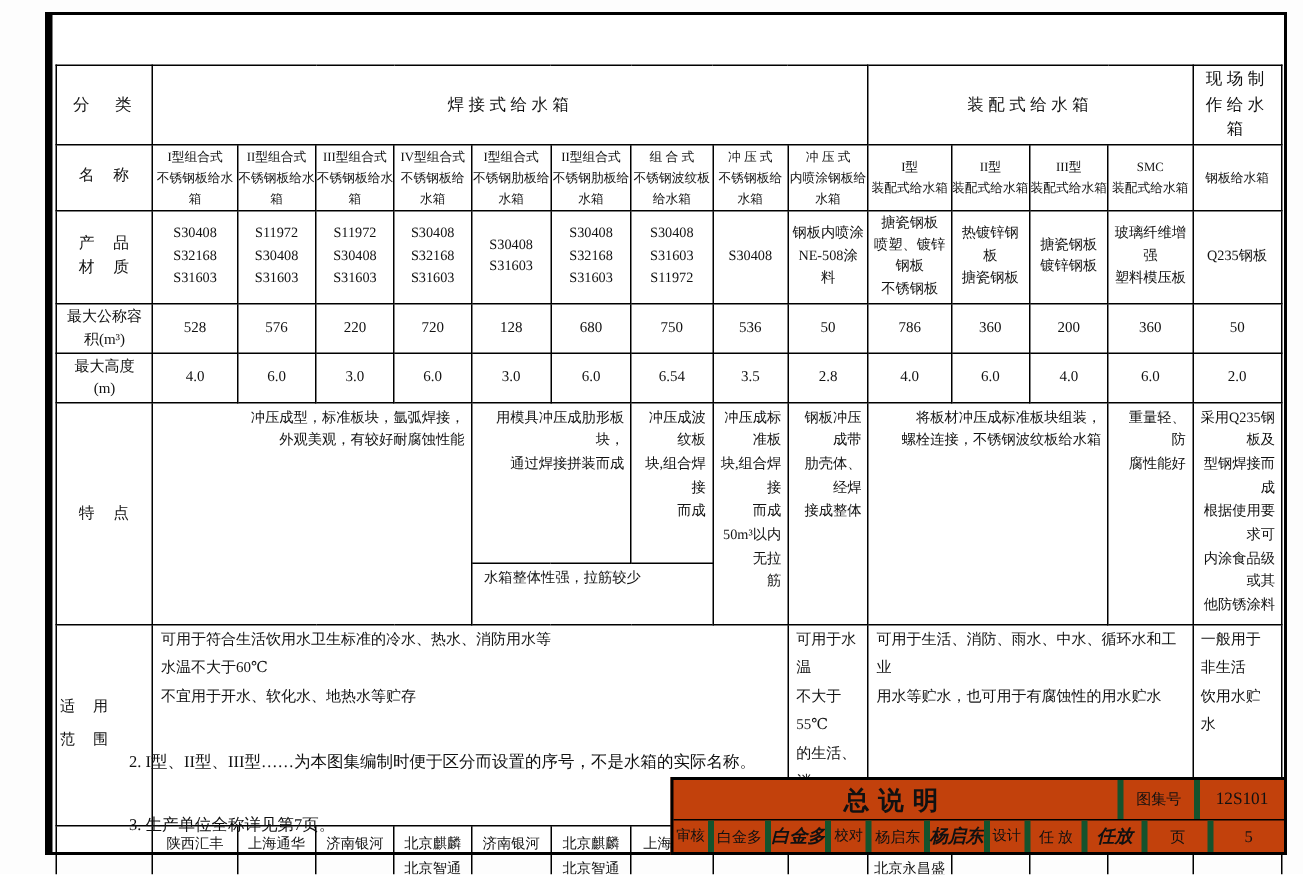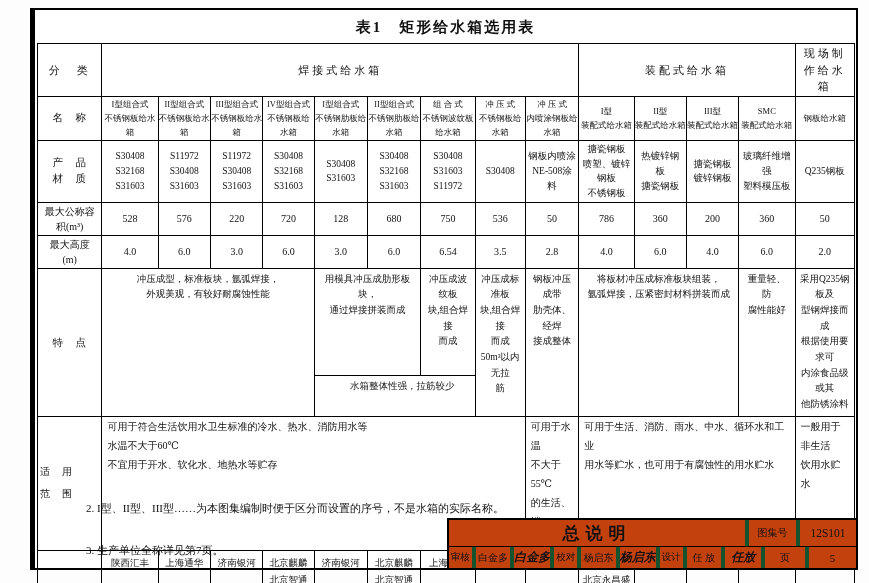--- a/index.html
+++ b/index.html
@@ -23,23 +23,23 @@
     border:1px solid #000;padding:1px 2px;text-align:center;vertical-align:middle;
     font-size:10px;line-height:1.5;white-space:pre-line;overflow:hidden;
   }
   td.lbl{font-size:10.5px;letter-spacing:1px;}
   tr.r-group td{font-size:11px;letter-spacing:3px;}
   tr.r-name td{font-size:8.5px;line-height:1.7;letter-spacing:0;padding:0;}
   tr.r-name td.lbl{font-size:10.5px;letter-spacing:1px;}
   tr.r-mat td{font-size:9.5px;line-height:1.55;}
   tr.r-mat td.lbl{font-size:10.5px;}
   td.v-lbl{font-size:8.5px;letter-spacing:0;}
-  tr.r-feat td{font-size:9.5px;text-align:center;vertical-align:top;padding:3px 4px;line-height:1.65;}
+  tr.r-feat td{font-size:9.5px;text-align:right;vertical-align:top;padding:3px 4px;line-height:1.65;}
   tr.r-feat td.lbl{text-align:center;vertical-align:middle;font-size:10.5px;padding:1px 2px;}
-  tr.r-feat2 td{font-size:9.5px;text-align:right;vertical-align:top;padding:3px 20px;}
+  tr.r-feat2 td{font-size:9.5px;text-align:left;vertical-align:top;padding:3px 8px;}
   tr.r-scope td{font-size:10px;text-align:left;vertical-align:top;padding:0 5px;line-height:1.9;}
   tr.r-scope td.lbl{text-align:left;vertical-align:middle;padding:3px 2px;line-height:2.2;}
   tr.r-mfr td{font-size:9.5px;vertical-align:top;padding-top:4px;line-height:1.8;}
   tr.r-mfr td.lbl{vertical-align:middle;font-size:10.5px;}
   .notes{
     position:absolute;left:22px;top:467px;font-size:11px;line-height:1.9;
     white-space:pre-line;
   }
   .notes .n{white-space:pre-line;}
   .notes .indent{margin-left:29px;}
@@ -61,21 +61,20 @@
   .c-sg{width:43px;font-size:12px;font-style:italic;font-weight:bold;}
   .c-pg{width:47px;}
   .c-pn{width:56px;font-size:11px;}
 </style>
 </head>
 <body>
 
 <div class="page">
   <div class="frame">
 
-    <div class="table-title">表1　矩形给水箱选用表</div>
 
     <table class="main">
       <colgroup>
         <col style="width:64px">
           <col style="width:56px">
           <col style="width:52px">
           <col style="width:52px">
         <col style="width:51px">
           <col style="width:53px">
           <col style="width:53px">
@@ -213,21 +212,21 @@
 而成</td>
         <td rowspan="2">冲压成标准板
 块,组合焊接
 而成
 50m³以内无拉
 筋</td>
         <td rowspan="2">钢板冲压成带
 肋壳体、经焊
 接成整体</td>
         <td colspan="3" rowspan="2">将板材冲压成标准板块组装，
-氩弧焊接，压紧密封材料拼装而成</td>
+螺栓连接，不锈钢波纹板给水箱</td>
         <td rowspan="2">重量轻、防
 腐性能好</td>
         <td rowspan="2">采用Q235钢板及
 型钢焊接而成
 根据使用要求可
 内涂食品级或其
 他防锈涂料</td>
       </tr>
 
       <tr class="r-feat2" style="height:32px">

